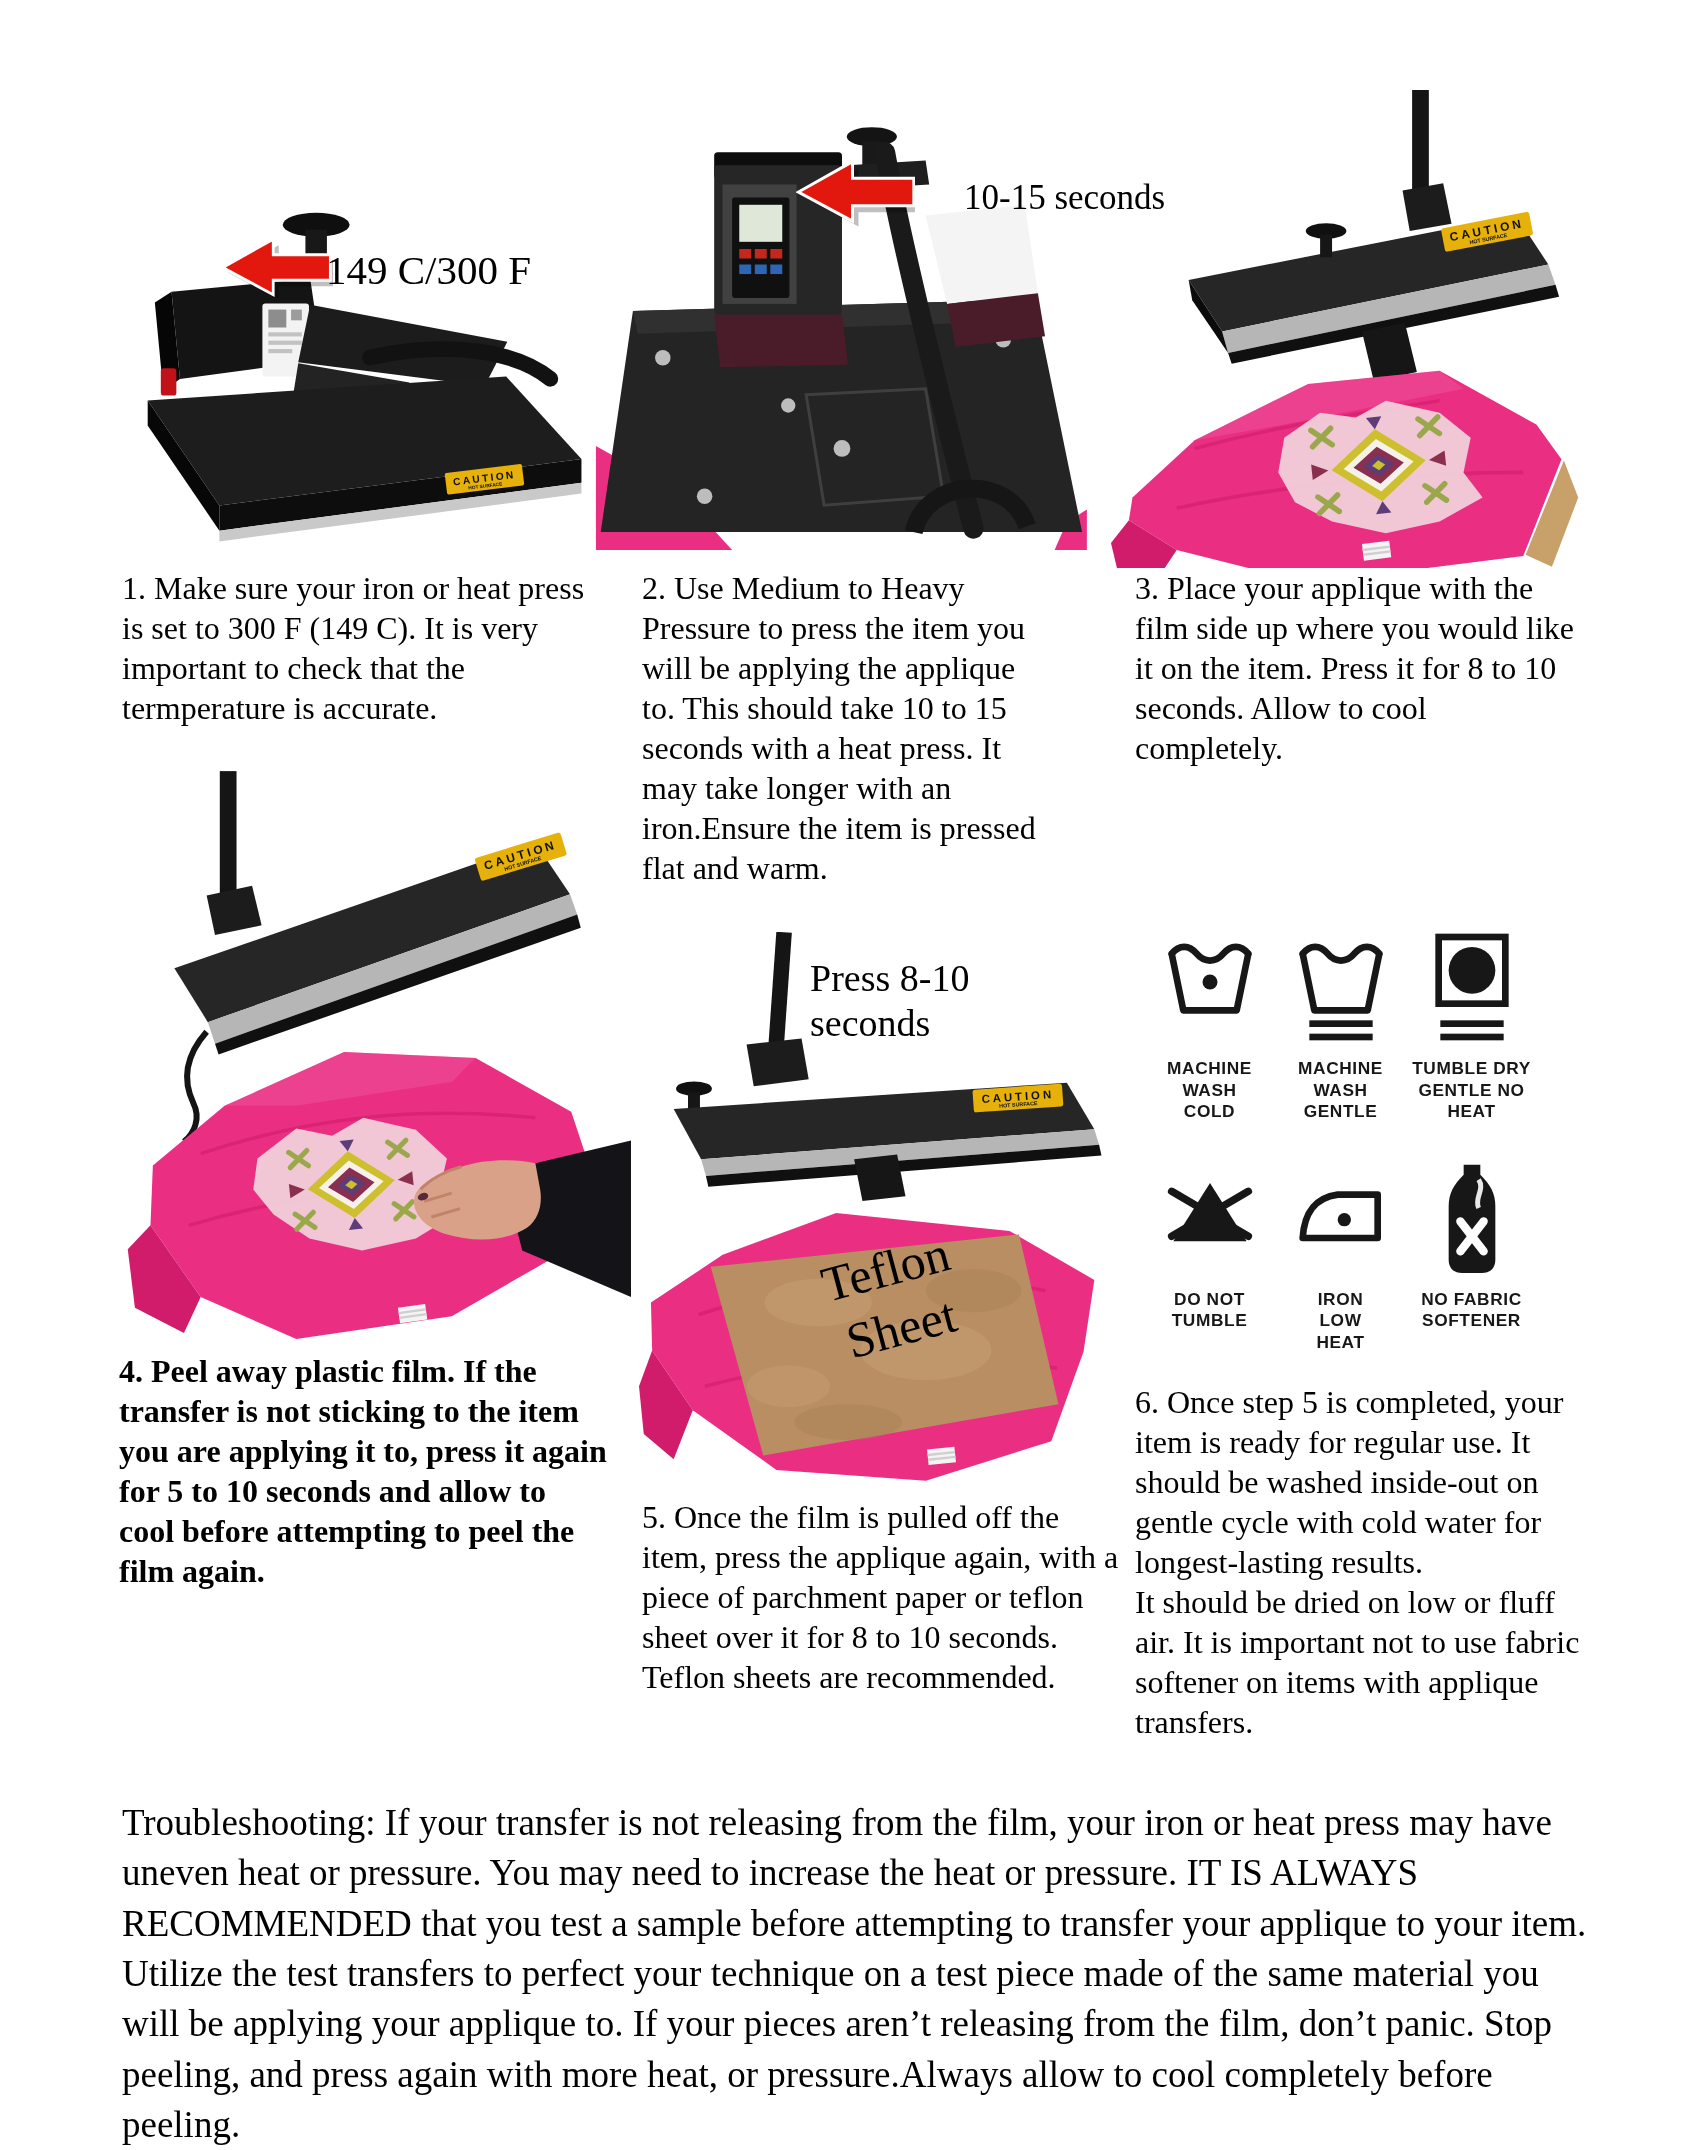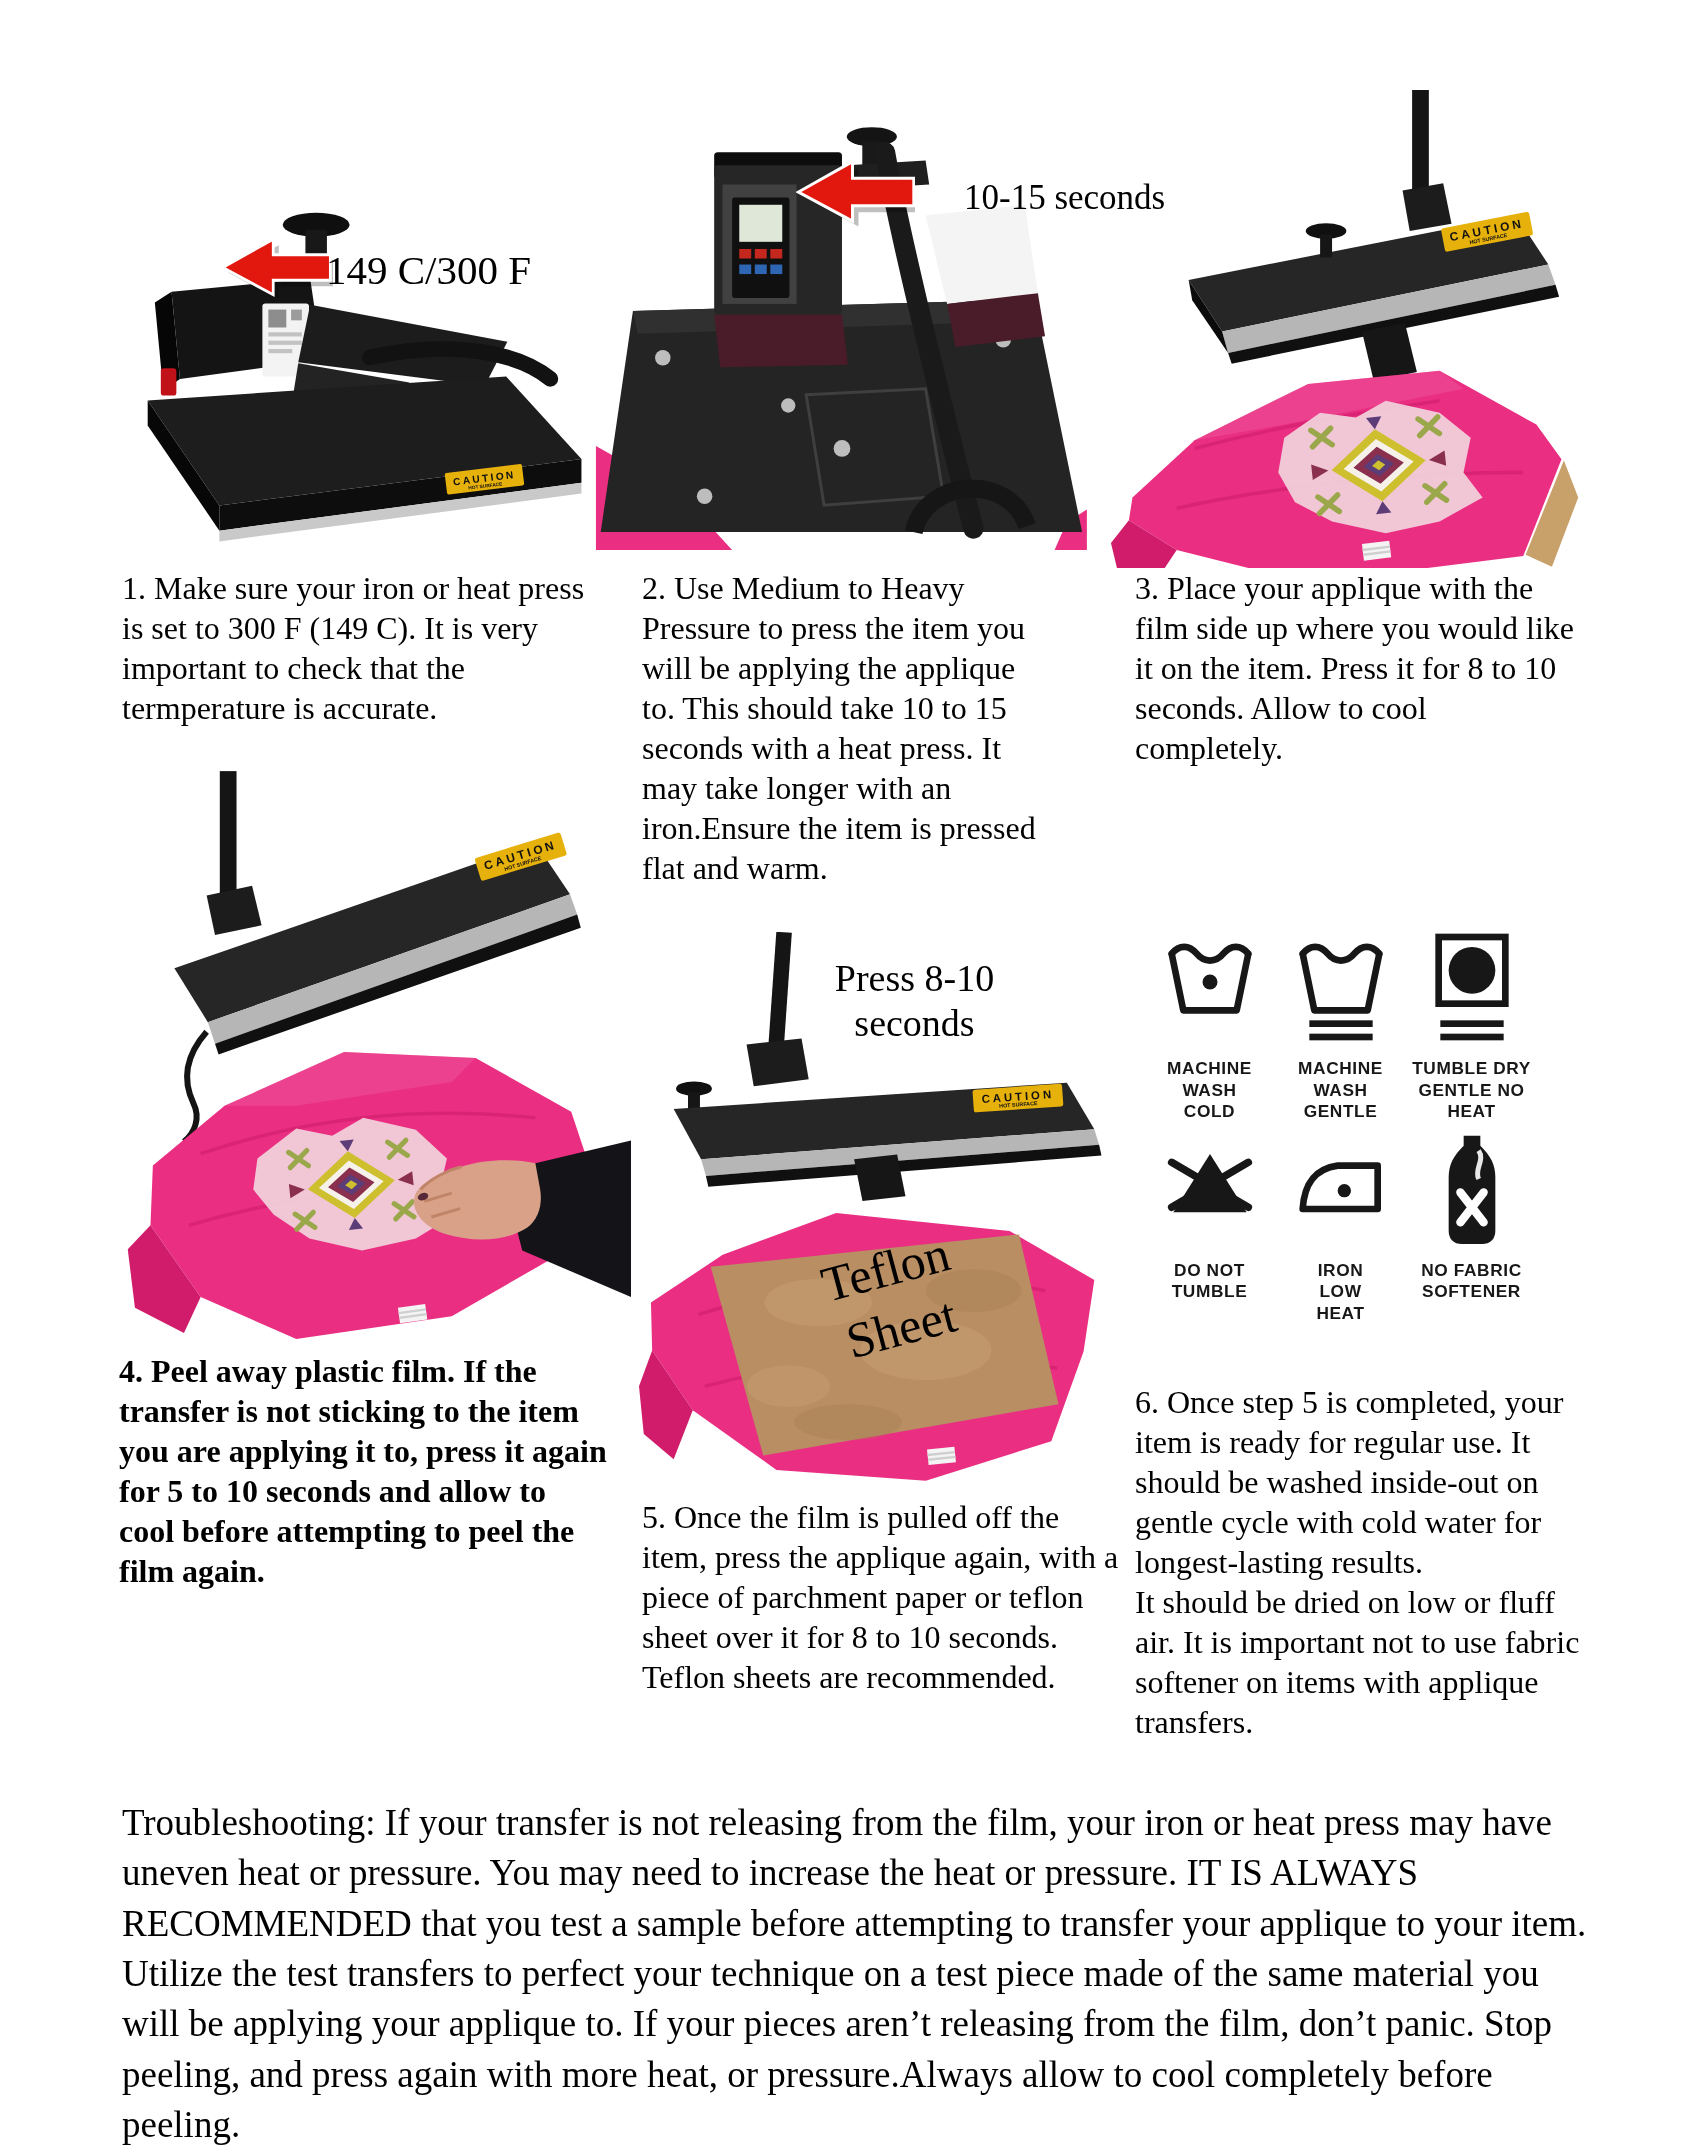--- a/index.html
+++ b/index.html
@@ -13,29 +13,29 @@
   #step-3{left:1135px;top:568px;width:445px;}
   #step-4{left:119px;top:1351px;width:490px;font-weight:bold;}
   #step-5{left:642px;top:1497px;width:481px;}
   #step-6{left:1135px;top:1382px;width:445px;}
   #troubleshooting{position:absolute;left:122px;top:1798px;width:1470px;
                    font-size:37px;line-height:1.36;}
   .ann{position:absolute;white-space:pre-line;}
   #ann-temp{left:326px;top:246px;font-size:41px;}
   #ann-time-top{left:920px;top:178px;font-size:35px;margin-left:44px;}
   #ann-peel{left:284px;top:771px;font-size:35px;line-height:1.18;}
-  #ann-press{left:810px;top:956px;width:209px;font-size:38px;line-height:1.18;text-align:center;}
+  #ann-press{left:810px;top:956px;width:209px;font-size:38px;line-height:1.18;}
   #ann-teflon{left:726px;top:1238px;width:335px;font-size:50px;line-height:1.22;
               text-align:center;transform:rotate(-15deg);}
   .arrow{position:absolute;}
   .arrow svg{display:block;width:100%;height:100%;}
   #arrow-temp{left:219px;top:237px;width:114px;height:61px;}
   #arrow-time{left:796px;top:157px;width:119px;height:70px;}
   #care-grid{position:absolute;left:1144px;top:927px;width:394px;
-             display:grid;grid-template-columns:repeat(3,131px);row-gap:6px;}
+             display:grid;grid-template-columns:repeat(3,131px);row-gap:35px;}
   .care-cell{display:flex;flex-direction:column;align-items:center;}
   .care-cell svg{width:100px;height:125px;}
   .care-label{margin-top:6px;font-family:"Liberation Sans",sans-serif;font-weight:bold;
               font-size:17.3px;line-height:1.25;text-align:center;white-space:pre-line;
               letter-spacing:0.6px;color:#171717;}
   .cau-txt{font-family:"Liberation Sans",sans-serif;font-weight:bold;fill:#111;}
 </style>
 </head>
 <body>
 

